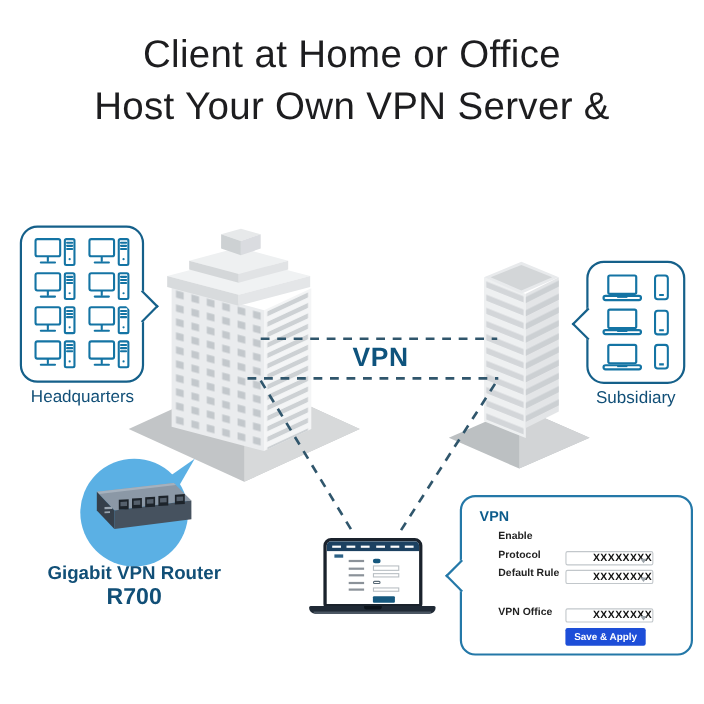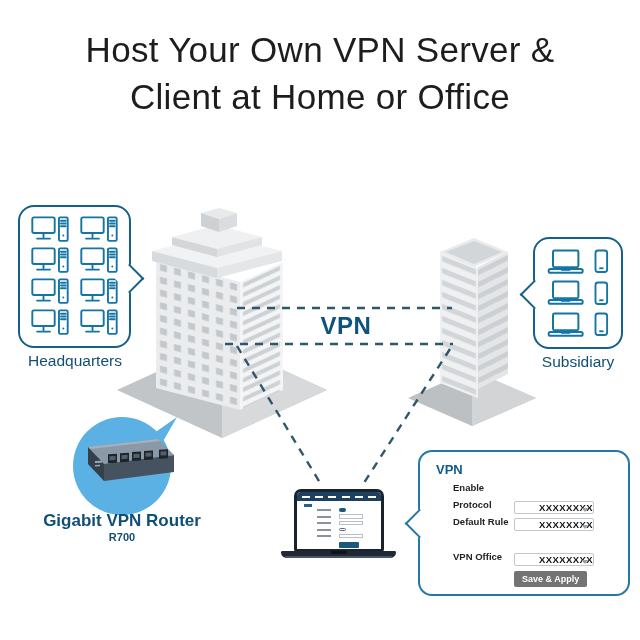--- a/index.html
+++ b/index.html
@@ -31,21 +31,21 @@
   .lbl-hq{left:8px;top:352px;width:134px;}
   .lbl-sub{left:526px;top:353px;width:104px;}
 
   
   .vpn-link{position:absolute;left:296px;top:312px;width:100px;text-align:center;z-index:2;
             font-size:24px;font-weight:700;color:#0e537d;letter-spacing:.5px;}
 
   
   .prod-name{position:absolute;z-index:3;text-align:center;font-weight:700;color:#114f77;}
   .prod-l1{left:22px;top:511px;width:200px;font-size:17px;}
-  .prod-l2{left:22px;top:531px;width:200px;font-size:11px;}
+  .prod-l2{left:22px;top:531px;width:200px;font-size:21px;}
 
   
   .laptop{position:absolute;z-index:3;}
   .lt-screen{position:absolute;left:294px;top:489px;width:90px;height:63px;background:#fff;
              border:3px solid #1a222c;border-radius:7px 7px 3px 3px;box-sizing:border-box;overflow:hidden;}
   .lt-menubar{height:9px;background:#1c4161;display:flex;align-items:center;justify-content:space-evenly;}
   .lt-menubar i{display:block;width:8px;height:2px;background:#fff;}
   .lt-body{position:relative;width:100%;height:48px;}
   .lt-vpn{position:absolute;left:7px;top:3px;width:8px;height:2.5px;background:#2c6186;}
   .lt-lab{position:absolute;width:14px;height:2px;background:#8b9299;}
@@ -72,32 +72,32 @@
        box-sizing:border-box;position:relative;font-size:9.5px;font-weight:700;color:#111;
        line-height:13px;padding-left:24px;letter-spacing:.4px;}
   .sel:after{content:"";position:absolute;right:5px;top:5.5px;border-left:3.5px solid transparent;
              border-right:3.5px solid transparent;border-top:4px solid #9aa2a8;}
   .tgl-on{width:23px;height:12px;border-radius:7px;background:#16587e;position:relative;margin-top:1px;}
   .tgl-on i{position:absolute;right:1.5px;top:1.5px;width:9px;height:9px;border-radius:50%;background:#fff;}
   .tgl-off{width:23px;height:12px;border-radius:7px;border:1.6px solid #4c6272;position:relative;
            box-sizing:border-box;margin-top:1px;}
   .tgl-off i{position:absolute;left:0.5px;top:-0.6px;width:10px;height:10px;border-radius:50%;
              border:1.6px solid #4c6272;box-sizing:border-box;background:#fff;}
-  .apply-btn{position:absolute;left:94px;top:119px;background:#737373;color:#fff;border:none;
+  .apply-btn{position:absolute;left:94px;top:119px;background:#1d4ed8;color:#fff;border:none;
              font-family:"Liberation Sans",sans-serif;font-size:9px;font-weight:700;
              padding:3px 8px;border-radius:2px;cursor:pointer;}
 </style>
 </head>
 <body>
 
 <div class="canvas">
 
   <div class="title">
+    <div>Client at Home or Office</div>
     <div>Host Your Own VPN Server &amp;</div>
-    <div>Client at Home or Office</div>
   </div>
 
   <svg class="scene" viewBox="0 0 640 640">
     <defs>
       <pattern id="winL" width="14" height="12.7" patternUnits="userSpaceOnUse">
         <rect x="4" y="3" width="7" height="6.5" fill="#c3c8cc"></rect>
       </pattern>
       <pattern id="louvR" width="43" height="9.5" patternUnits="userSpaceOnUse">
         <rect x="3" y="2.5" width="37" height="4.5" fill="#cdd1d4"></rect>
       </pattern>

